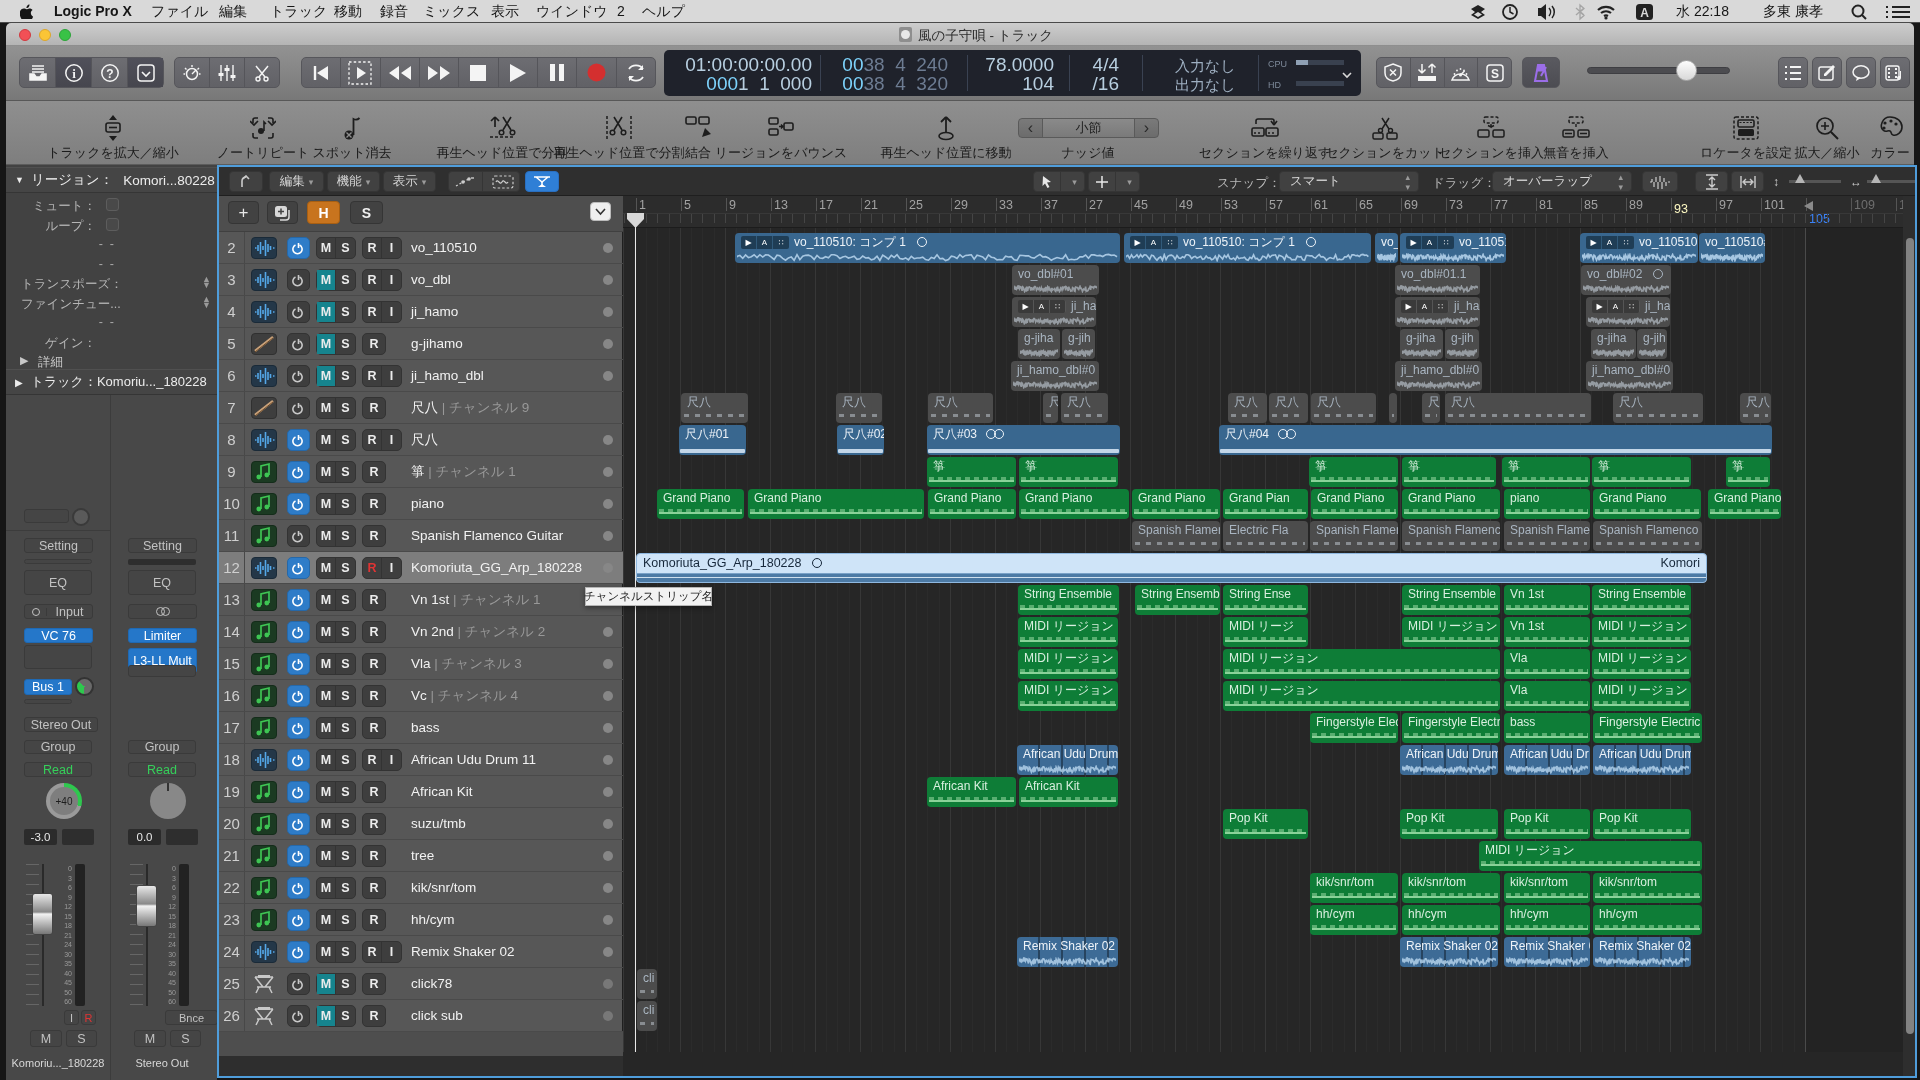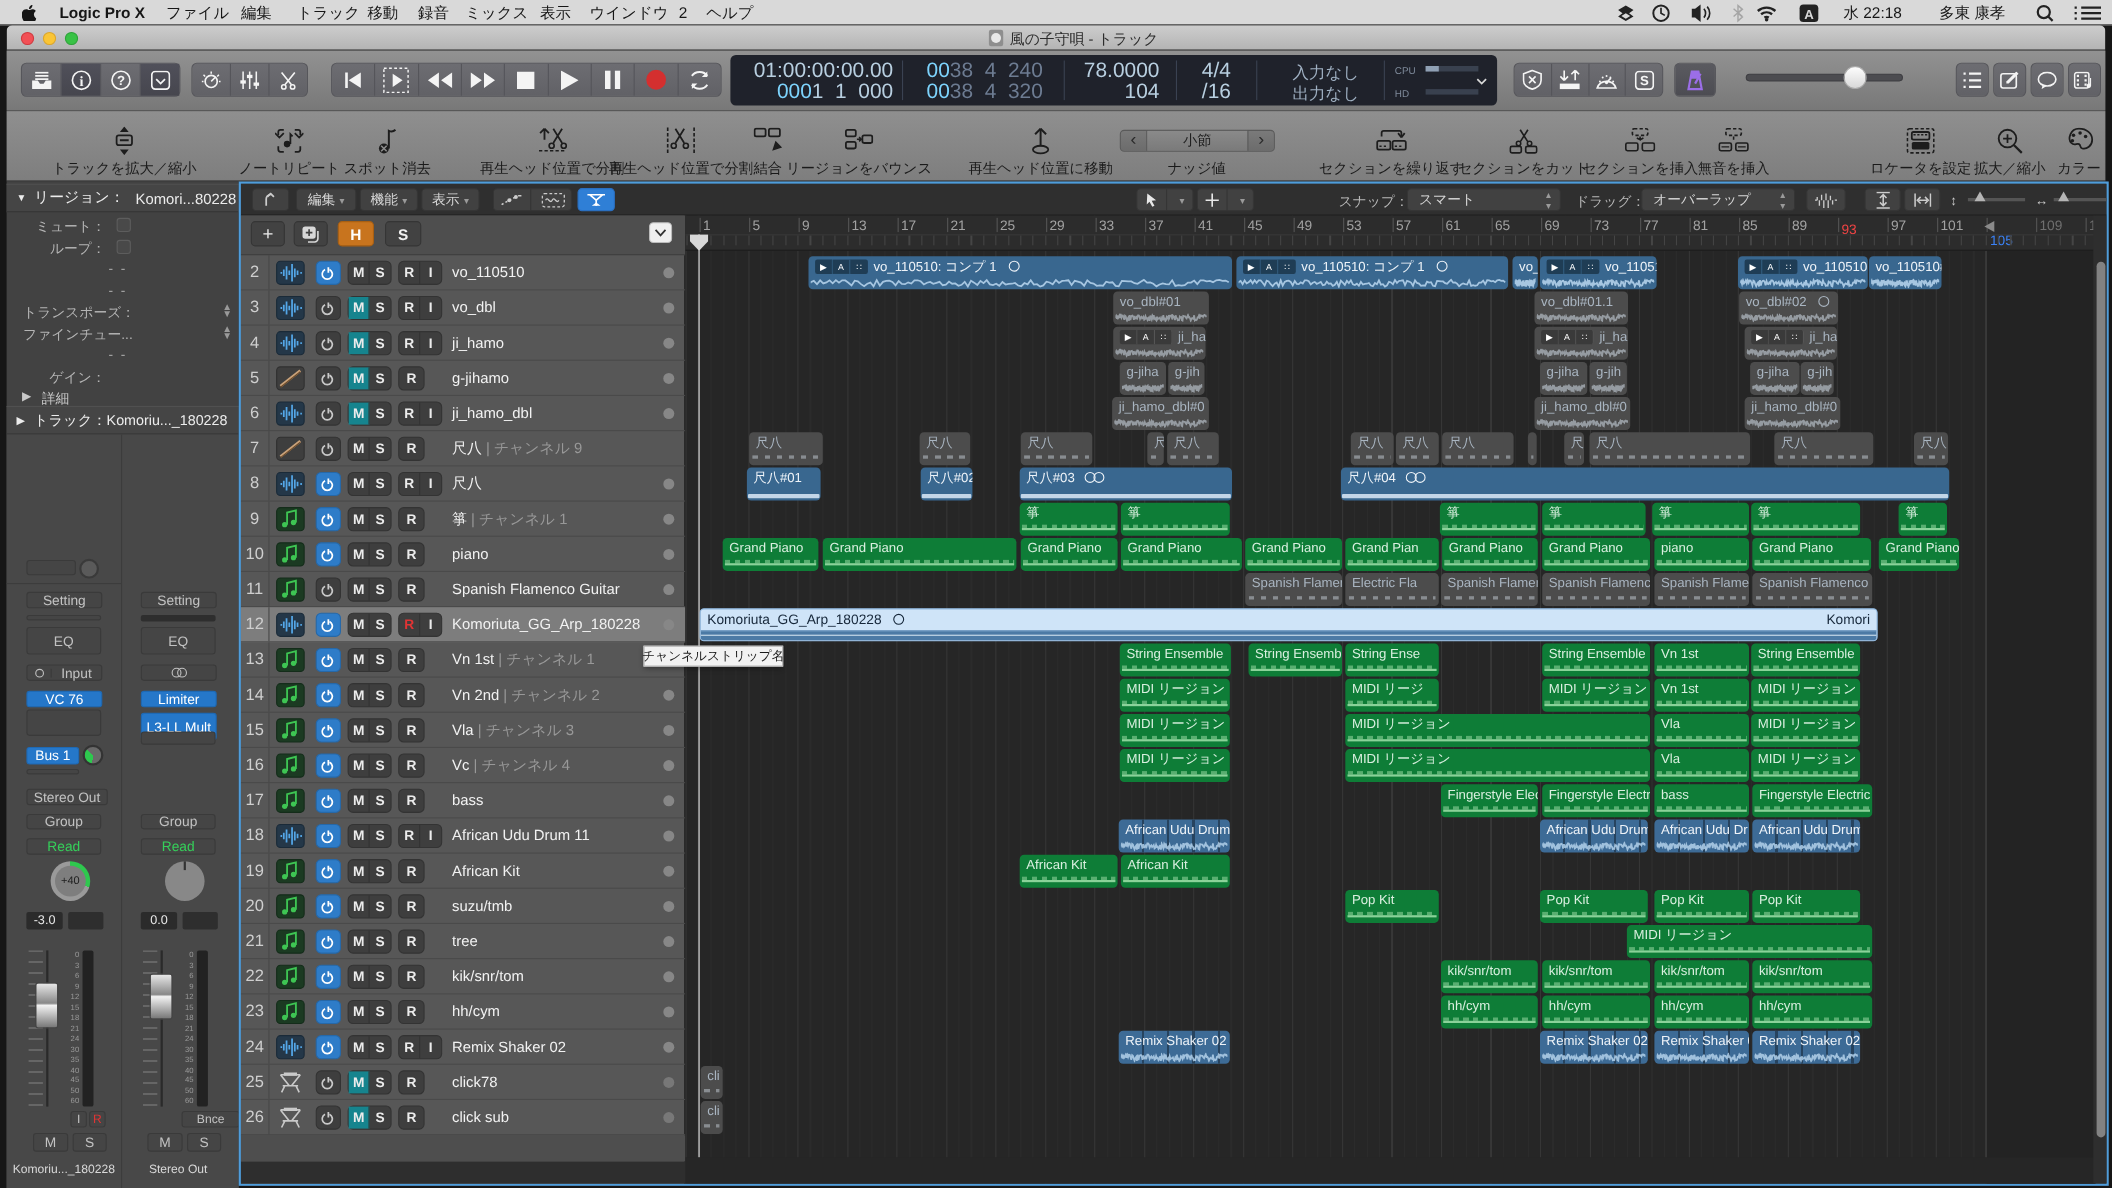--- a/index.html
+++ b/index.html
@@ -1338,21 +1338,21 @@
 <div class="abs" style="left:241.0px;top:2px;color:#a2a2a2">21</div>
 <div class="abs" style="left:282.5px;top:2px;width:1px;height:13px;background:#555"></div>
 <div class="abs" style="left:286.0px;top:2px;color:#a2a2a2">25</div>
 <div class="abs" style="left:327.5px;top:2px;width:1px;height:13px;background:#555"></div>
 <div class="abs" style="left:331.0px;top:2px;color:#a2a2a2">29</div>
 <div class="abs" style="left:372.5px;top:2px;width:1px;height:13px;background:#555"></div>
 <div class="abs" style="left:376.0px;top:2px;color:#a2a2a2">33</div>
 <div class="abs" style="left:417.5px;top:2px;width:1px;height:13px;background:#555"></div>
 <div class="abs" style="left:421.0px;top:2px;color:#a2a2a2">37</div>
 <div class="abs" style="left:462.5px;top:2px;width:1px;height:13px;background:#555"></div>
-<div class="abs" style="left:466.0px;top:2px;color:#a2a2a2">41</div>
+<div class="abs" style="left:466.0px;top:2px;color:#a2a2a2">27</div>
 <div class="abs" style="left:507.5px;top:2px;width:1px;height:13px;background:#555"></div>
 <div class="abs" style="left:511.0px;top:2px;color:#a2a2a2">45</div>
 <div class="abs" style="left:552.5px;top:2px;width:1px;height:13px;background:#555"></div>
 <div class="abs" style="left:556.0px;top:2px;color:#a2a2a2">49</div>
 <div class="abs" style="left:597.5px;top:2px;width:1px;height:13px;background:#555"></div>
 <div class="abs" style="left:601.0px;top:2px;color:#a2a2a2">53</div>
 <div class="abs" style="left:642.5px;top:2px;width:1px;height:13px;background:#555"></div>
 <div class="abs" style="left:646.0px;top:2px;color:#a2a2a2">57</div>
 <div class="abs" style="left:687.5px;top:2px;width:1px;height:13px;background:#555"></div>
 <div class="abs" style="left:691.0px;top:2px;color:#a2a2a2">61</div>
@@ -1364,21 +1364,21 @@
 <div class="abs" style="left:826.0px;top:2px;color:#a2a2a2">73</div>
 <div class="abs" style="left:867.5px;top:2px;width:1px;height:13px;background:#555"></div>
 <div class="abs" style="left:871.0px;top:2px;color:#a2a2a2">77</div>
 <div class="abs" style="left:912.5px;top:2px;width:1px;height:13px;background:#555"></div>
 <div class="abs" style="left:916.0px;top:2px;color:#a2a2a2">81</div>
 <div class="abs" style="left:957.5px;top:2px;width:1px;height:13px;background:#555"></div>
 <div class="abs" style="left:961.0px;top:2px;color:#a2a2a2">85</div>
 <div class="abs" style="left:1002.5px;top:2px;width:1px;height:13px;background:#555"></div>
 <div class="abs" style="left:1006.0px;top:2px;color:#a2a2a2">89</div>
 <div class="abs" style="left:1047.5px;top:2px;width:1px;height:13px;background:#555"></div>
-<div class="abs" style="left:1051.0px;top:6px;color:#ef4444">93</div>
+<div class="abs" style="left:1051.0px;top:6px;color:#fef9c3">93</div>
 <div class="abs" style="left:1092.5px;top:2px;width:1px;height:13px;background:#555"></div>
 <div class="abs" style="left:1096.0px;top:2px;color:#a2a2a2">97</div>
 <div class="abs" style="left:1137.5px;top:2px;width:1px;height:13px;background:#555"></div>
 <div class="abs" style="left:1141.0px;top:2px;color:#a2a2a2">101</div>
 <div class="abs" style="left:1182.5px;top:2px;width:1px;height:13px;background:#555"></div>
 <div class="abs" style="left:1186.0px;top:16px;color:#3b82f6">105</div>
 <div class="abs" style="left:1227.5px;top:2px;width:1px;height:13px;background:#555"></div>
 <div class="abs" style="left:1231.0px;top:2px;color:#6f6f6f">109</div>
 <div class="abs" style="left:1272.5px;top:2px;width:1px;height:13px;background:#555"></div>
 <div class="abs" style="left:1276.0px;top:2px;color:#6f6f6f">113</div>

